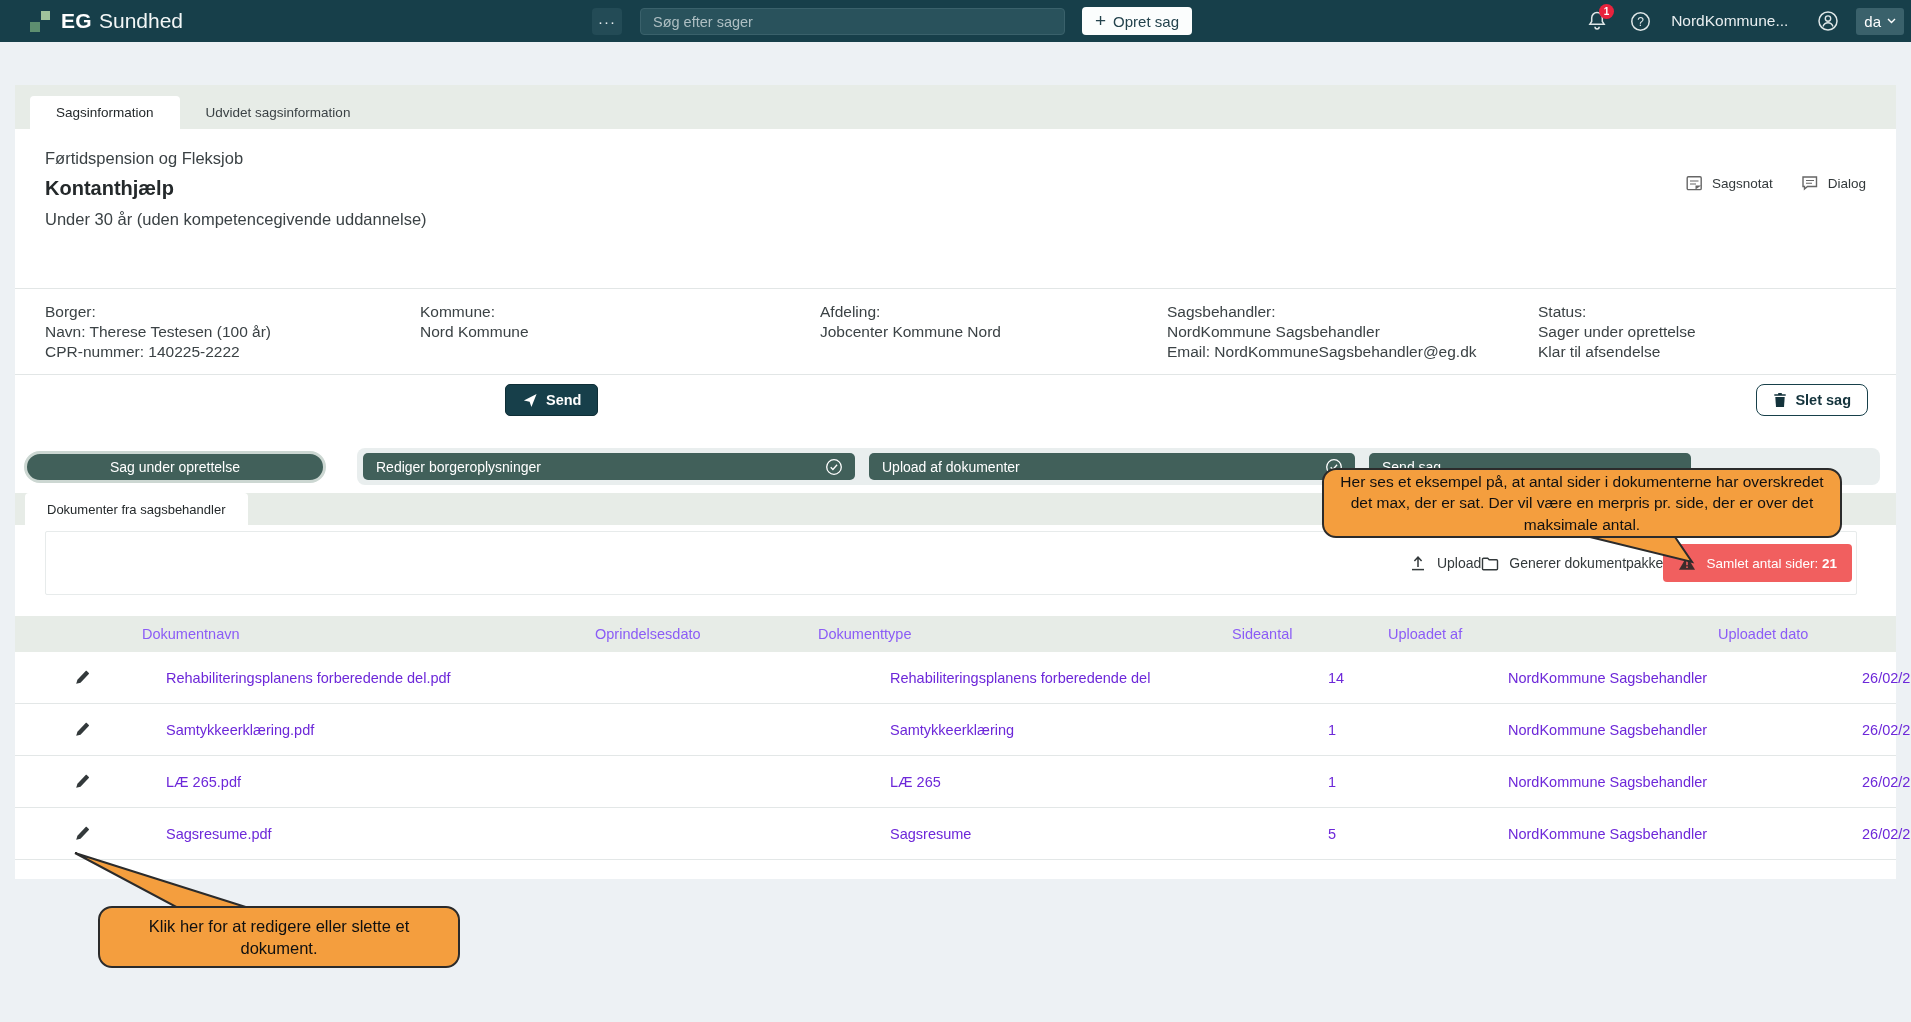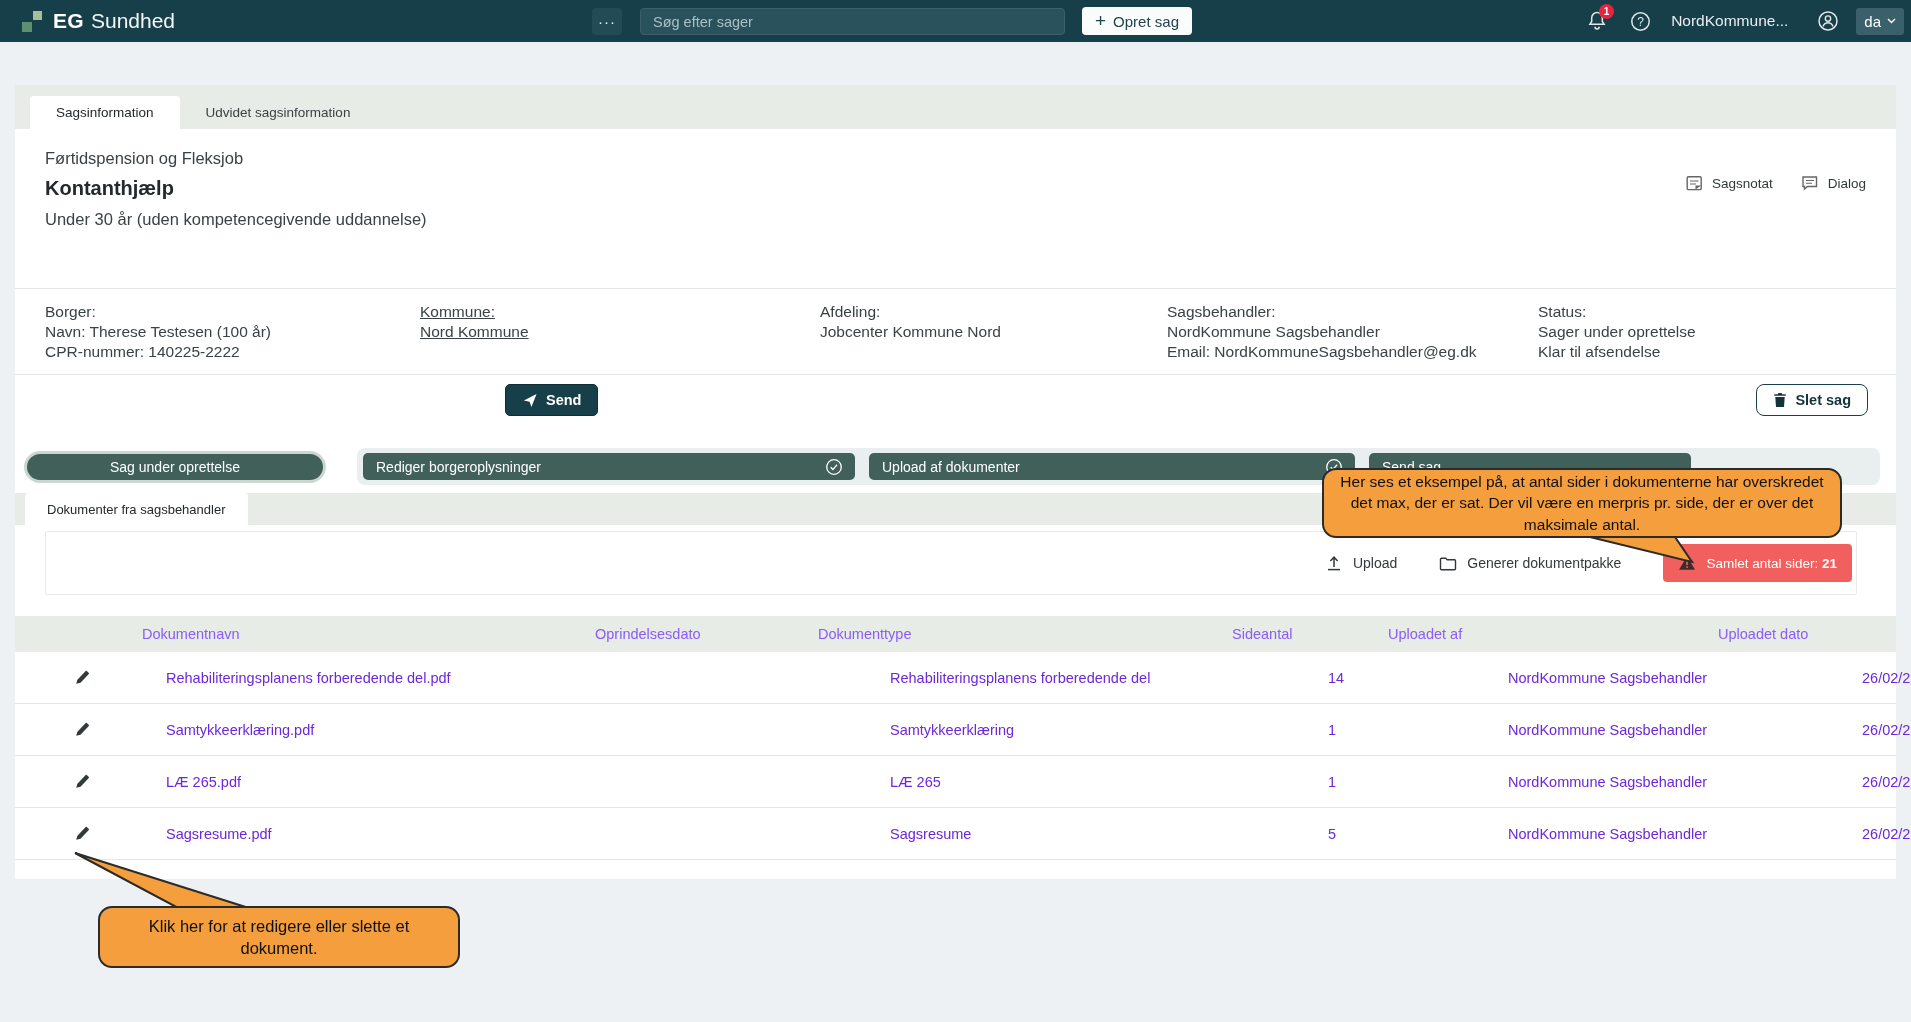--- a/index.html
+++ b/index.html
@@ -7,21 +7,21 @@
   body {
     position:relative; overflow:hidden;
     background:#edf1f4;
     font-family:"Liberation Sans","DejaVu Sans",sans-serif;
     color:#3b4245;
   }
   svg { display:block; }
 
   
   .navbar { position:absolute; left:0; top:0; width:1911px; height:42px; background:#173f4a; }
-  .nav-logo { position:absolute; left:22px; top:0; height:42px; display:flex; align-items:center; gap:9px; }
+  .nav-logo { position:absolute; left:30px; top:0; height:42px; display:flex; align-items:center; gap:9px; }
   .logo-mark { position:relative; width:22px; height:22px; }
   .logo-sq1 { position:absolute; left:0; bottom:0; width:10px; height:10px; background:#5e8f70; }
   .logo-sq2 { position:absolute; right:2px; top:1px; width:9px; height:9px; background:#9fc29b; }
   .brand { color:#fff; font-size:21px; font-weight:bold; letter-spacing:.3px; }
   .product { color:#f2f6f6; font-size:21px; font-weight:300; margin-left:-2px; }
   .nav-more { position:absolute; left:592px; top:8px; width:30px; height:27px; background:#234b56;
     border-radius:4px; color:#e8eef0; font-size:15px; letter-spacing:1px; display:flex;
     align-items:center; justify-content:center; cursor:pointer; }
   .nav-search { position:absolute; left:640px; top:8px; width:425px; height:27px; background:#29525c;
     border:1px solid #3a616b; border-radius:4px; color:#e8eef0; font-size:14.5px; padding:0 12px;
@@ -57,21 +57,21 @@
   .title-actions { display:flex; gap:28px; padding-top:26px; }
   .icon-link { display:flex; align-items:center; gap:9px; font-size:13.5px; color:#33393b; cursor:pointer; height:20px; }
 
   .divider { border-top:1px solid #e2e6e6; margin-top:57px; }
   .divider2 { border-top:1px solid #e2e6e6; }
 
   .info-row { display:flex; padding:13px 30px 12px 30px; }
   .info-col { font-size:15.5px; line-height:20px; }
   .info-col div { margin-bottom:0; }
   .info-col .l { margin-top:0; }
-  .ic1 { width:375px; } .ic2 { width:400px;text-decoration:underline; } .ic3 { width:347px; } .ic4 { width:371px; } .ic5 { flex:1; }
+  .ic1 { width:375px; } .ic2 { width:400px; } .ic3 { width:347px; } .ic4 { width:371px; } .ic5 { flex:1; }
 
   .btn-row { position:relative; height:73px; }
   .btn-send { position:absolute; left:490px; top:9px; height:32px; padding:0 16px; background:#173f4a;
     border:1px solid #0f2e36; border-radius:5px; color:#fff; font-size:14.5px; font-weight:bold;
     display:flex; align-items:center; gap:8px; cursor:pointer; font-family:inherit; }
   .btn-delete { position:absolute; right:28px; top:9px; height:32px; padding:0 16px; background:#fff;
     border:1px solid #17404a; border-radius:8px; color:#14333c; font-size:14.5px; font-weight:bold;
     display:flex; align-items:center; gap:8px; cursor:pointer; font-family:inherit; }
 
   
@@ -80,21 +80,21 @@
     color:#fff; font-size:14px; display:flex; align-items:center; justify-content:center; flex:none; }
   .steps-container { flex:1; margin-left:31px; background:#e9eeee; border-radius:8px; height:37px;
     display:flex; align-items:center; gap:14px; padding:0 6px; }
   .step-pill { height:27px; background:#41605a; border-radius:5px; color:#fff; font-size:14px;
     display:flex; align-items:center; padding:0 12px 0 13px; cursor:default; }
   .step-pill .sp-label { flex:1; }
   .sp1 { width:492px; } .sp2 { width:486px; } .sp3 { width:322px; }
 
   
   .toolbar { margin:6px 39px 0 30px; margin-top:6px; height:64px; border:1px solid #e7ebeb; border-radius:2px;
-    display:flex; align-items:center; justify-content:flex-end; gap:42px; padding-right:4px; }
+    display:flex; align-items:center; justify-content:flex-end; padding-right:4px; }
   .tool-btn { display:flex; align-items:center; gap:10px; font-size:14px; color:#33393b; cursor:pointer; }
   .pages-badge { background:#f15f5f; border-radius:4px; height:38px; display:flex; align-items:center;
     gap:10px; padding:0 15px; color:#fff; font-size:13.5px; }
   .pages-badge b { font-weight:bold; }
 
   
   .doc-table { margin-top:21px; }
   .t-head, .t-row { display:grid; grid-template-columns:100px 453px 223px 414px 156px 330px 1fr; align-items:center; }
   .t-head { background:#e7ece7; height:36px; font-size:14.5px; color:#8b5cf6; }
   .t-head > div, .t-row > div { padding-left:27px; }

